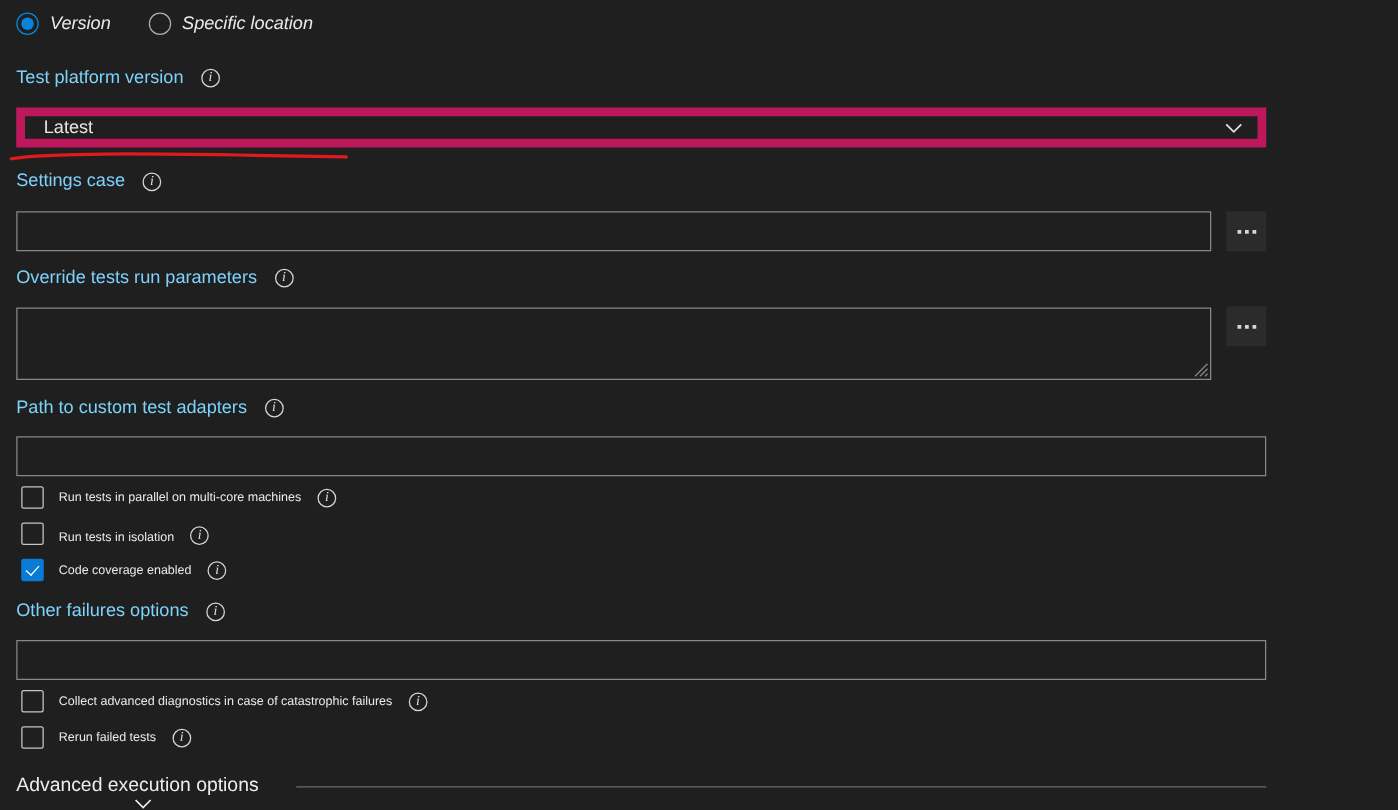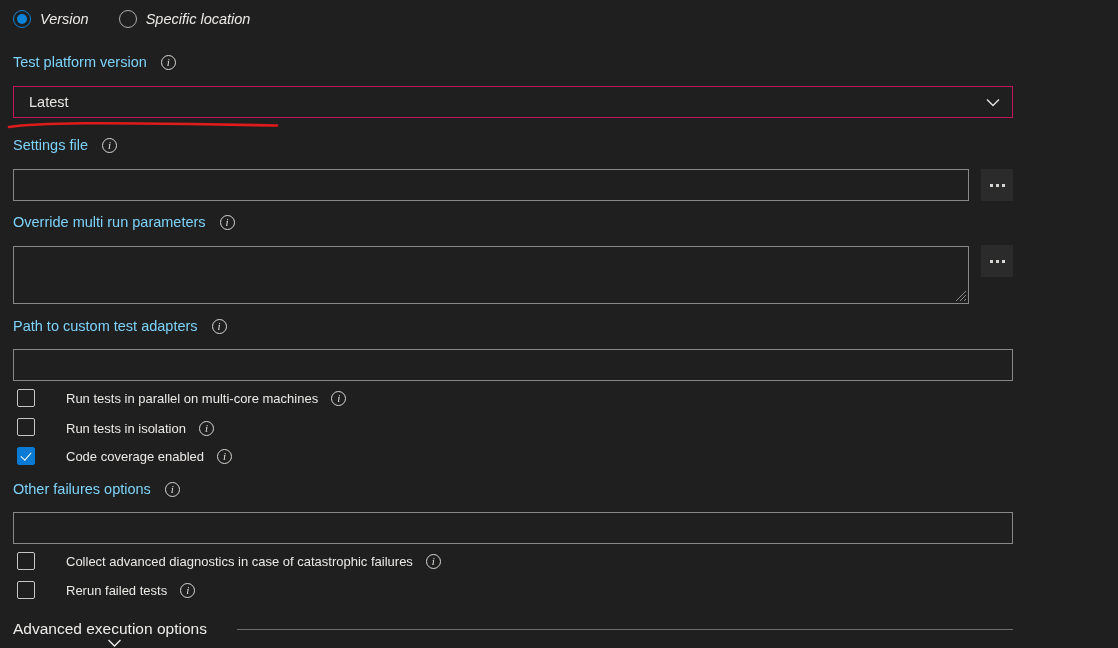--- a/index.html
+++ b/index.html
@@ -121,21 +121,21 @@
     position: absolute;
     right: 2px; bottom: 2px;
     width: 12px; height: 12px;
     pointer-events: none;
   }
 
   
   .dropdown {
     box-sizing: border-box;
     background: #1f1f1f;
-    border: 1px solid #be185d;
+    border: 7px solid #be185d;
     display: flex;
     align-items: center;
     justify-content: space-between;
     padding: 0 12px 0 15px;
     cursor: pointer;
     font-size: 14.5px;
     color: #e8e6e3;
   }
   .chev {
     width: 14px; height: 9px;
@@ -183,25 +183,24 @@
   .cb-mark.checked::after {
     content: "";
     position: absolute;
     left: 5px; top: 2px;
     width: 5px; height: 9px;
     border: solid #ffffff;
     border-width: 0 1.8px 1.8px 0;
     transform: rotate(42deg);
   }
   .cb-text {
-    font-size: 13px;
+    font-size: 10px;
     color: #eceae7;
     white-space: nowrap;
     margin-right: 13px;
-    margin-left: 19px;
   }
 
   
   .adv-row {
     display: flex;
     align-items: center;
     left: 13px;
     cursor: pointer;
     flex-direction: column;
   }
@@ -245,35 +244,35 @@
 </div>
 
 <div class="abs dropdown" style="left:13px; top:86px; width:1000px; height:32px;">
   <span>Latest</span>
   <svg class="chev" viewBox="0 0 14 9">
     <polyline points="1,1.5 7,7.5 13,1.5" fill="none" stroke="#e4e2df" stroke-width="1.4"></polyline>
   </svg>
 </div>
 
 <div class="abs flabel" style="left:13px; top:137px;">
-  <span>Settings file</span>
+  <span>Settings case</span>
   <span class="gap-m"></span>
   <span class="info-icon"></span>
 </div>
 
 <input class="abs tinput" style="left: 13px; top: 169px; width: 956px; height: 32px;" type="text" value="">
 
 <div class="abs ell-btn" style="left:981px; top:169px; width:32px; height:32px;">
   <i></i>
   <i></i>
   <i></i>
 </div>
 
 <div class="abs flabel" style="left:13px; top:214px;">
-  <span>Override multi run parameters</span>
+  <span>Override tests run parameters</span>
   <span class="gap-m"></span>
   <span class="info-icon"></span>
 </div>
 
 <div class="abs" style="left:13px; top:246px; width:956px; height:58px;">
   <textarea class="tarea" style="width: 956px; height: 58px;" value=""></textarea>
   <svg class="grip" viewBox="0 0 12 12">
     <line x1="11" y1="1" x2="1" y2="11" stroke="#8a8886" stroke-width="1"></line>
     <line x1="11" y1="5" x2="5" y2="11" stroke="#8a8886" stroke-width="1"></line>
     <line x1="11" y1="9" x2="9" y2="11" stroke="#8a8886" stroke-width="1"></line>

